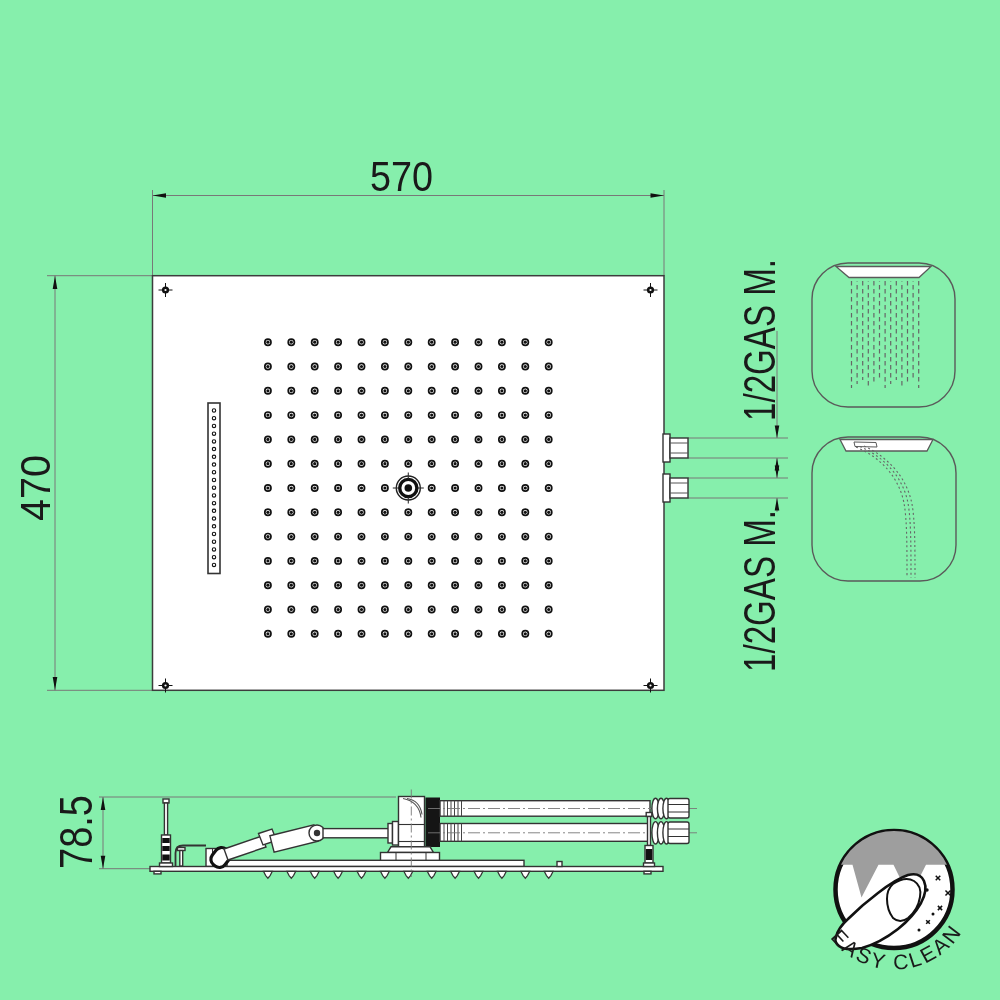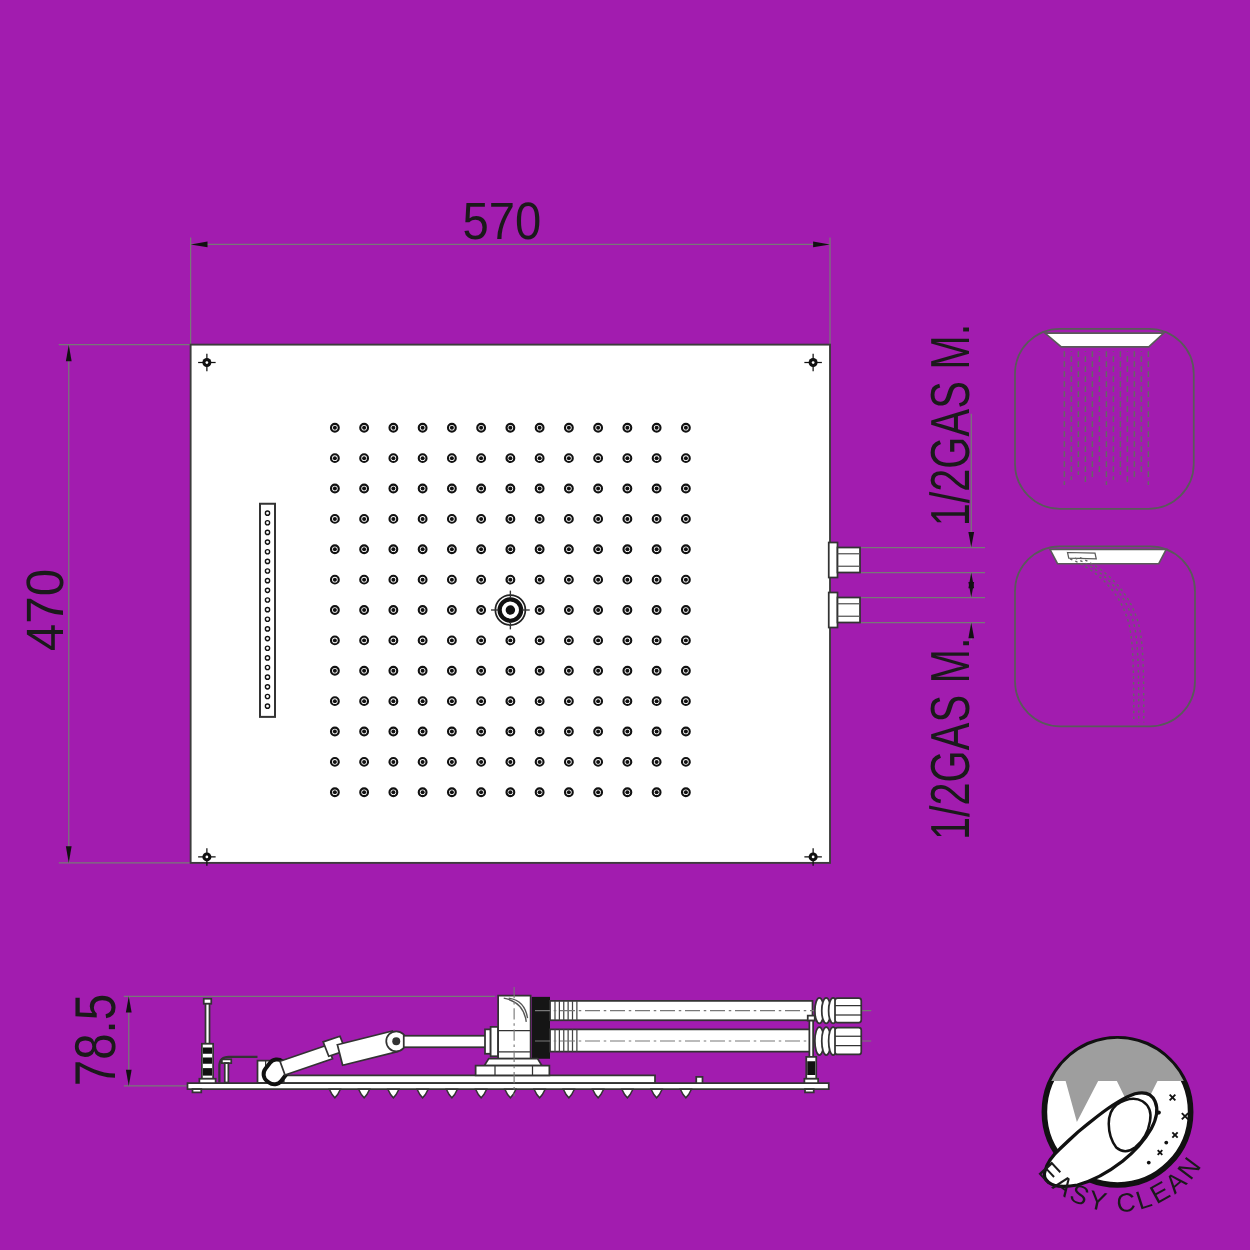--- a/index.html
+++ b/index.html
@@ -1,16 +1,16 @@
 <!DOCTYPE html>
 <html><head>
 <meta charset="utf-8">
 <style>
   html,body{margin:0;padding:0;background:#ffffff;}
-  .page{width:1000px;height:1000px;position:relative;background:#a21caf;overflow:hidden;}
+  .page{width:1000px;height:1000px;position:relative;background:#86efac;overflow:hidden;}
   svg{display:block;}
   text{font-family:"Liberation Sans", sans-serif;fill:#1a1a1a;}
   .dimtext{font-size:42px;}
   .dimtext-lg{font-size:46px;}
   .gastext{font-size:44px;}
   .logotext{font-size:21px;letter-spacing:2.5px;}
   .outline{fill:#ffffff;stroke:#3c3c3c;stroke-width:1.5;}
   .thin{stroke:#787878;stroke-width:1;fill:none;}
   .arrow{fill:#111;stroke:none;}
   .part{fill:#ffffff;stroke:#333;stroke-width:1.4;}

